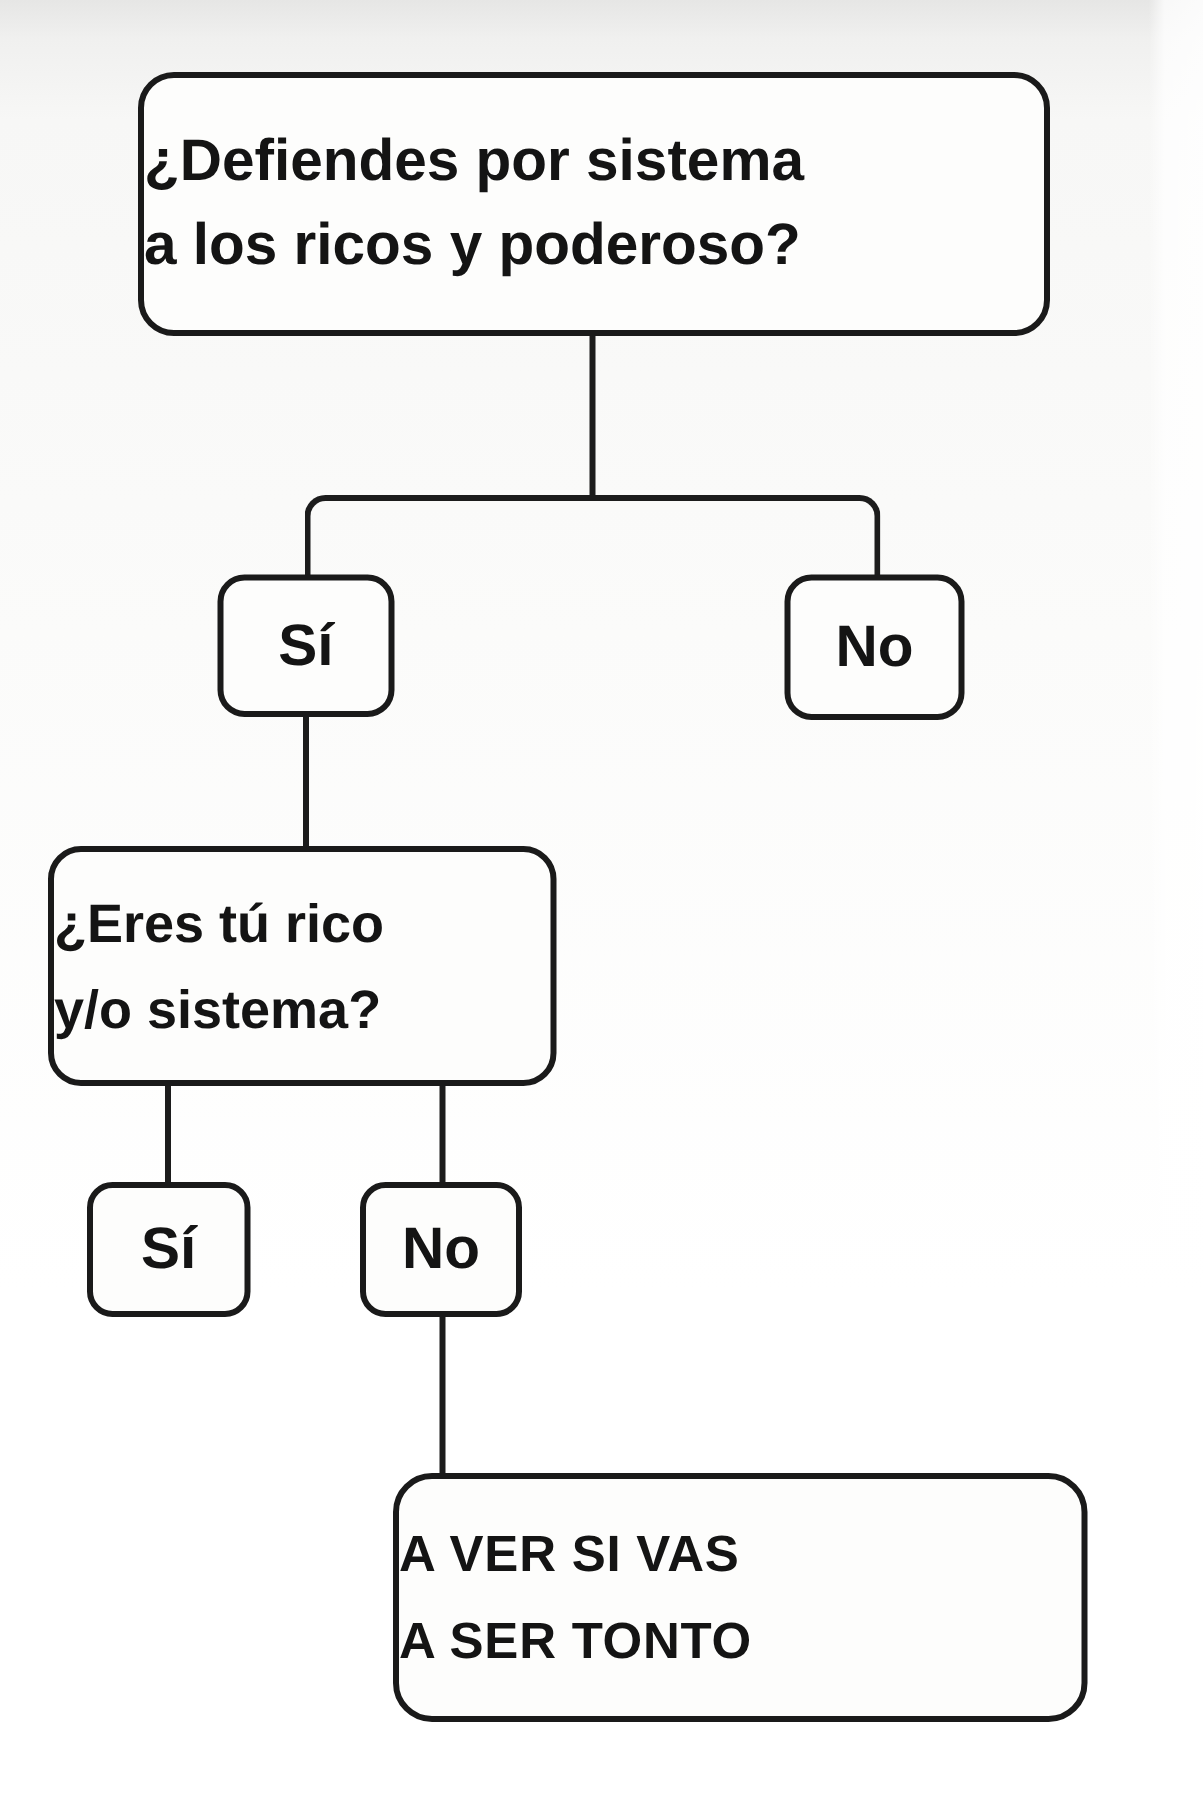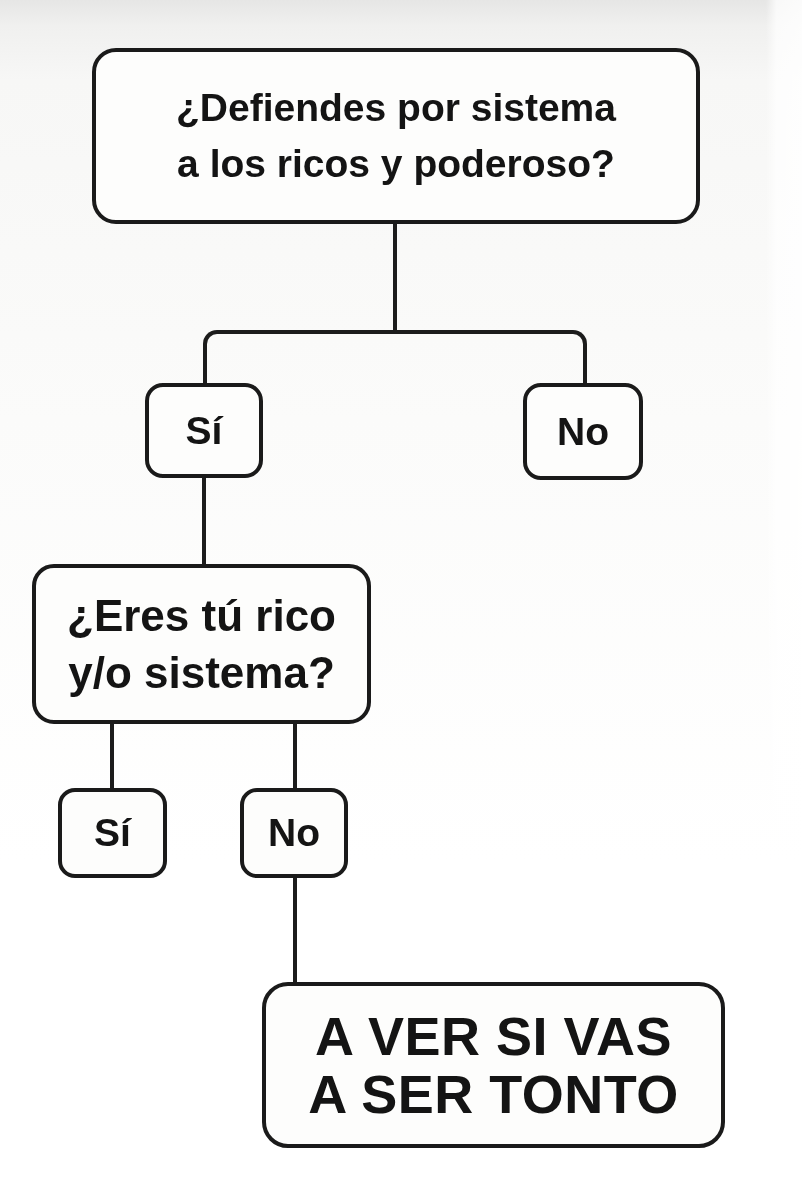--- a/index.html
+++ b/index.html
@@ -27,35 +27,35 @@
   }
   .node {
     position: absolute;
     background: var(--box_fill);
     border: 4px solid var(--box_border);
     color: var(--text);
     font-weight: bold;
     display: flex;
     align-items: center;
     justify-content: center;
-    text-align: center;
+    text-align: left;
   }
   .node .node-text { width: 100%; }
   
   .q1 { left: 92px; top: 48px; width: 608px; height: 176px; border-radius: 24px; font-size: 39px; line-height: 56px; }
   
   .yes1 { left: 145px; top: 383px; width: 118px; height: 95px; border-radius: 18px; font-size: 39px; }
   .no1  { left: 523px; top: 383px; width: 120px; height: 97px; border-radius: 18px; font-size: 39px; }
   
-  .q2 { left: 32px; top: 564px; width: 339px; height: 160px; border-radius: 22px; font-size: 44px; line-height: 57px; }
+  .q2 { left: 32px; top: 564px; width: 339px; height: 160px; border-radius: 22px; font-size: 36px; line-height: 57px; }
   
   .yes2 { left: 58px;  top: 788px; width: 109px; height: 90px; border-radius: 17px; font-size: 39px; }
   .no2  { left: 240px; top: 788px; width: 108px; height: 90px; border-radius: 17px; font-size: 39px; }
   
-  .result { left: 262px; top: 982px; width: 463px; height: 166px; border-radius: 26px; font-size: 54px; line-height: 58px; letter-spacing: 0.5px; }
+  .result { left: 262px; top: 982px; width: 463px; height: 166px; border-radius: 26px; font-size: 34px; line-height: 58px; letter-spacing: 0.5px; }
 
   .conn { position: absolute; background: var(--line); }
   .conn-v { width: 4px; }
   .conn-q1-stem   { left: 393px; top: 222px; height: 110px; }
   .conn-yes1-q2   { left: 202px; top: 476px; height: 92px; }
   .conn-q2-yes2   { left: 110px; top: 722px; height: 68px; }
   .conn-q2-no2    { left: 293px; top: 722px; height: 68px; }
   .conn-no2-result{ left: 293px; top: 876px; height: 110px; }
   .branch {
     position: absolute;

